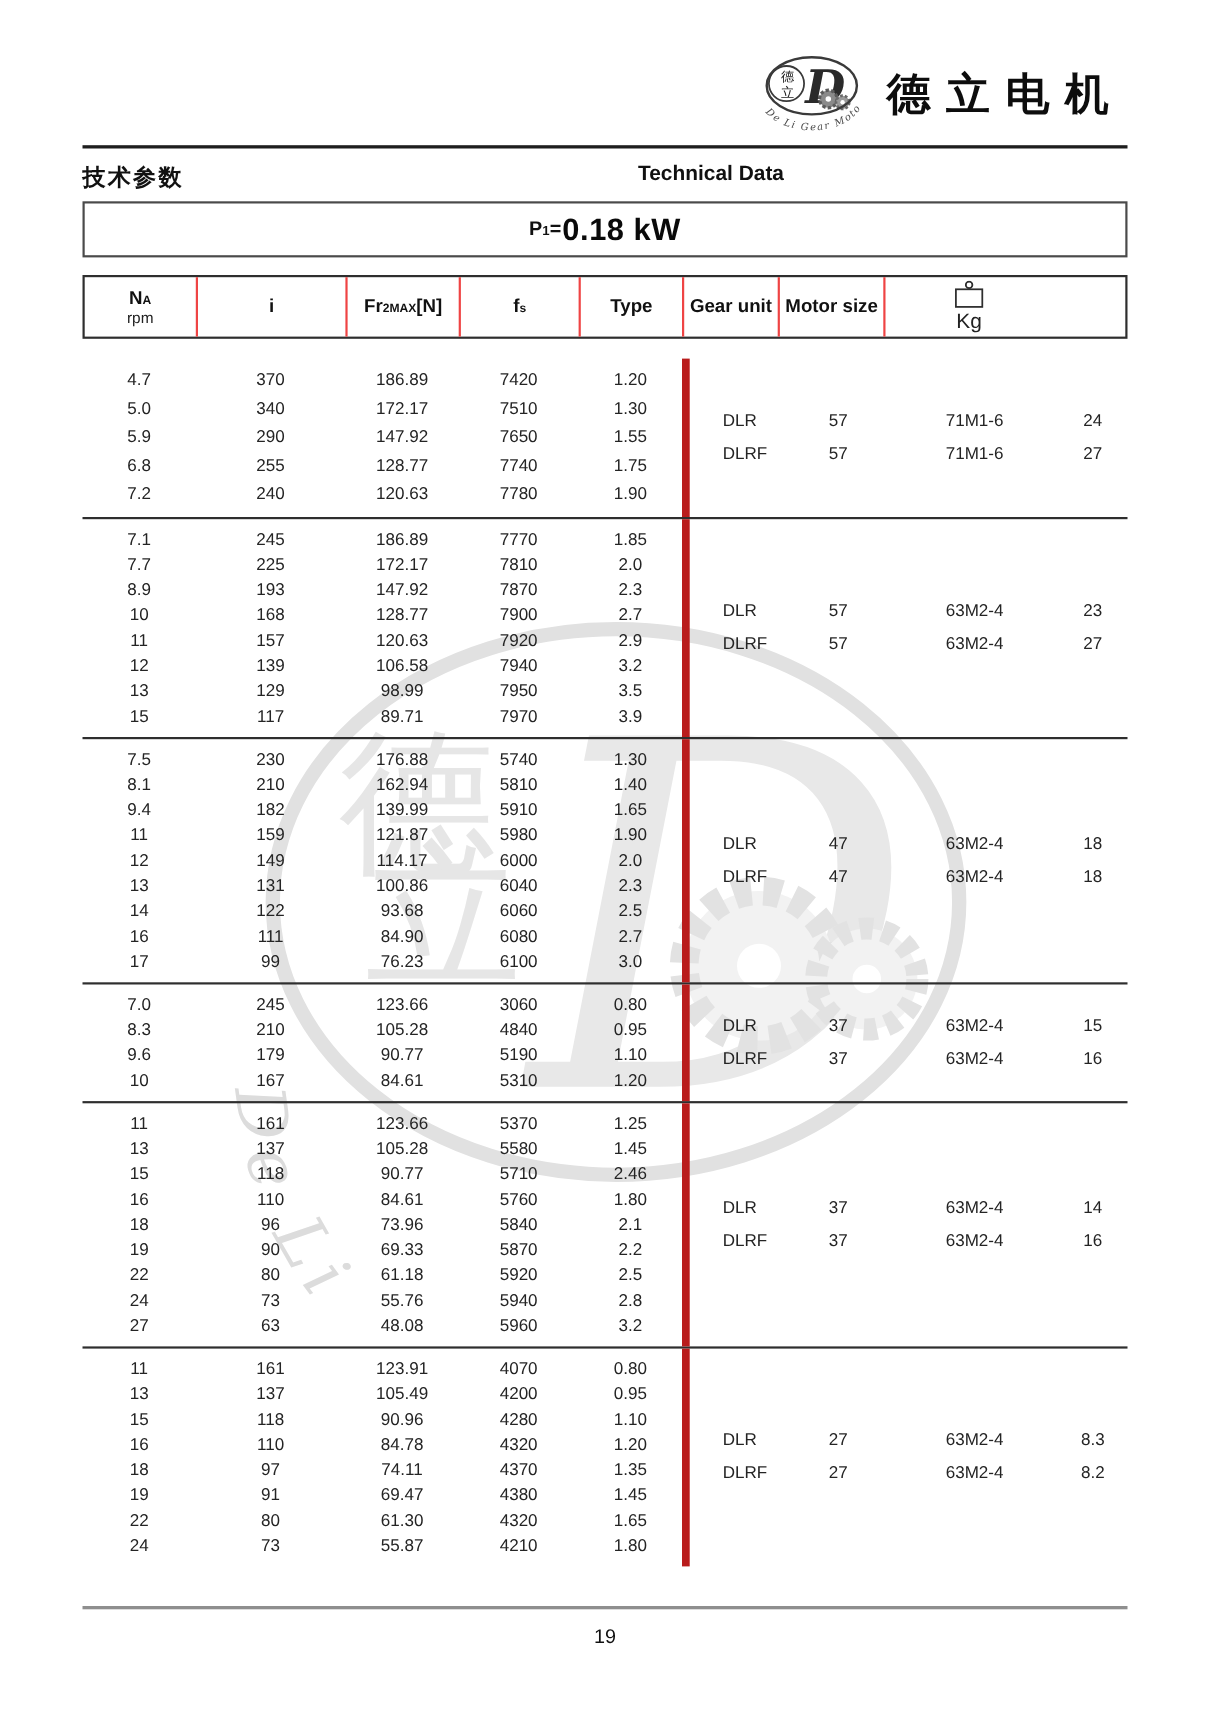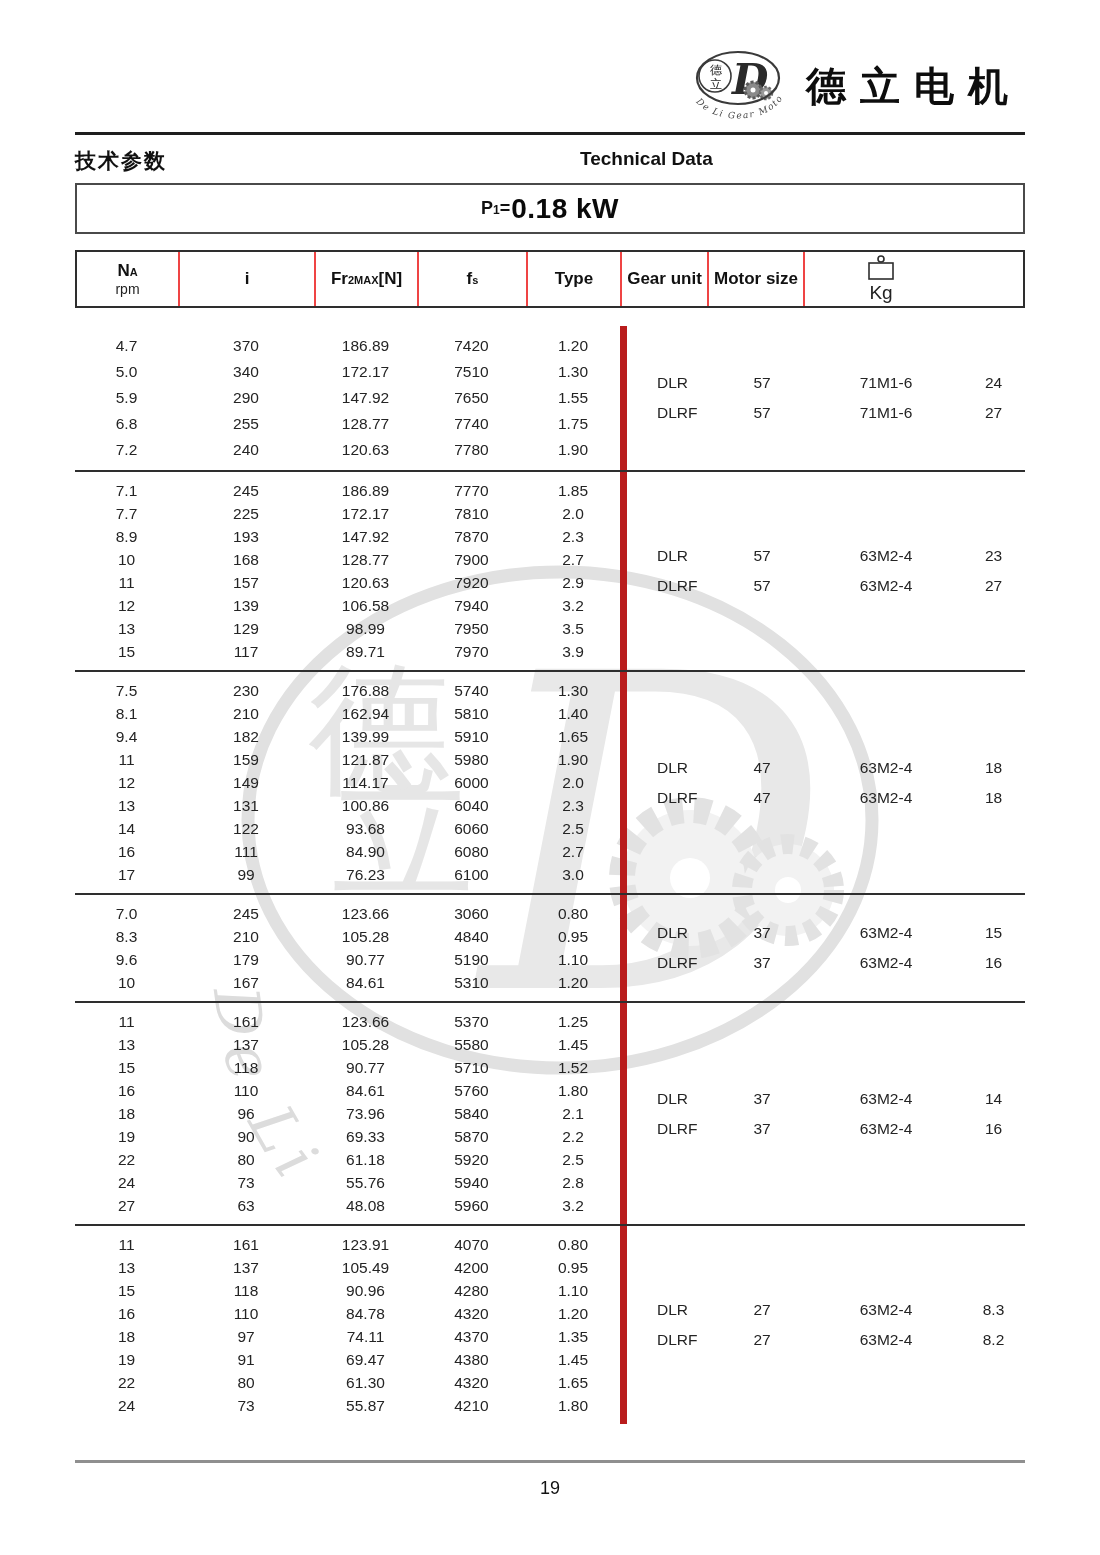--- a/index.html
+++ b/index.html
@@ -445,21 +445,21 @@
               <span class="d-cell">137</span>
               <span class="d-cell">105.28</span>
               <span class="d-cell">5580</span>
               <span class="d-cell">1.45</span>
             </div>
             <div class="d-row">
               <span class="d-cell">15</span>
               <span class="d-cell">118</span>
               <span class="d-cell">90.77</span>
               <span class="d-cell">5710</span>
-              <span class="d-cell">1.52</span>
+              <span class="d-cell">2.46</span>
             </div>
             <div class="d-row">
               <span class="d-cell">16</span>
               <span class="d-cell">110</span>
               <span class="d-cell">84.61</span>
               <span class="d-cell">5760</span>
               <span class="d-cell">1.80</span>
             </div>
             <div class="d-row">
               <span class="d-cell">18</span>

